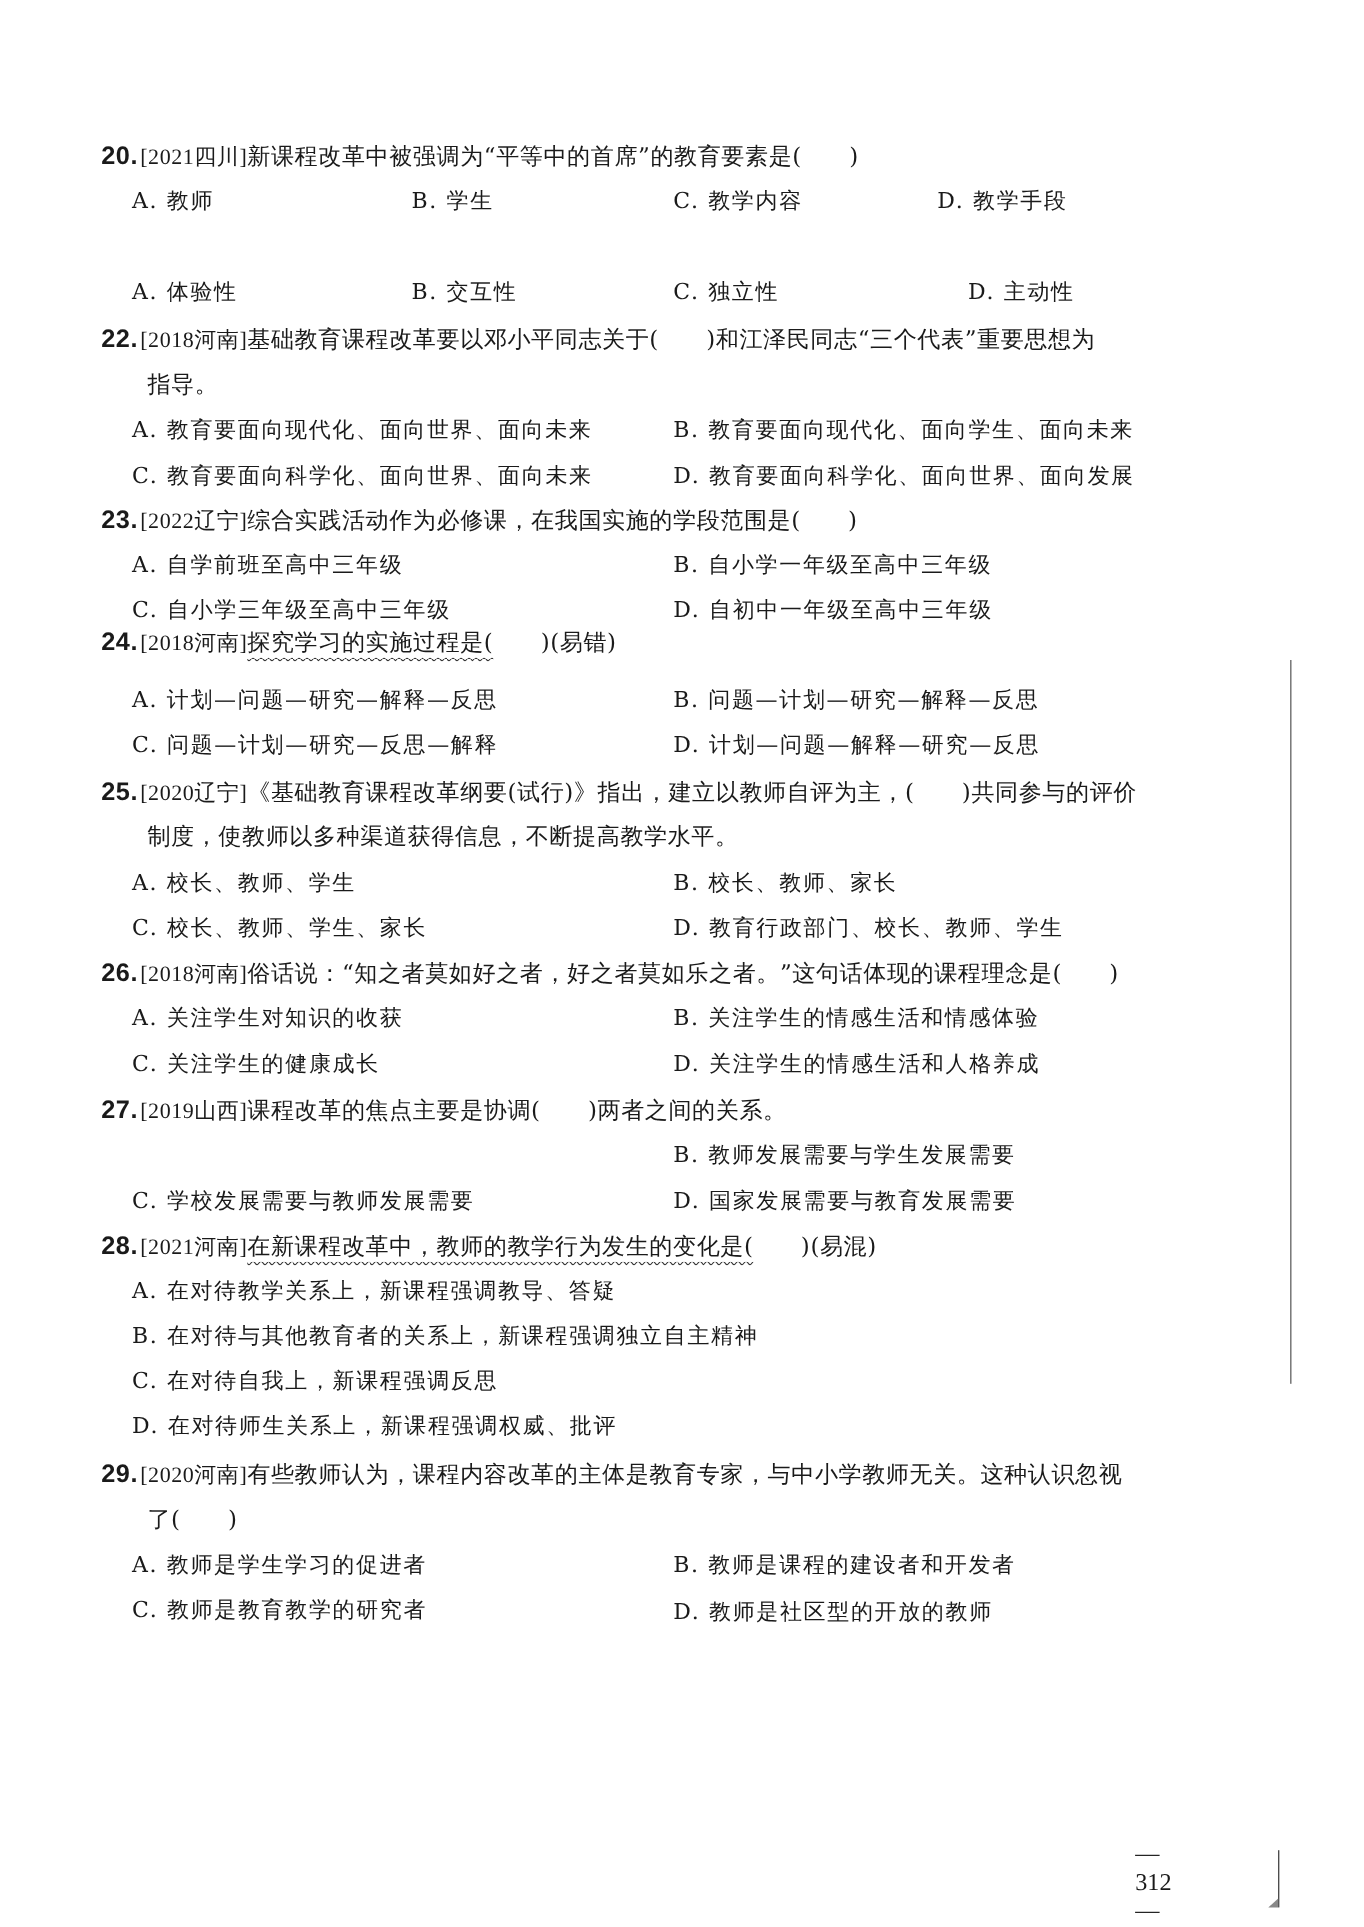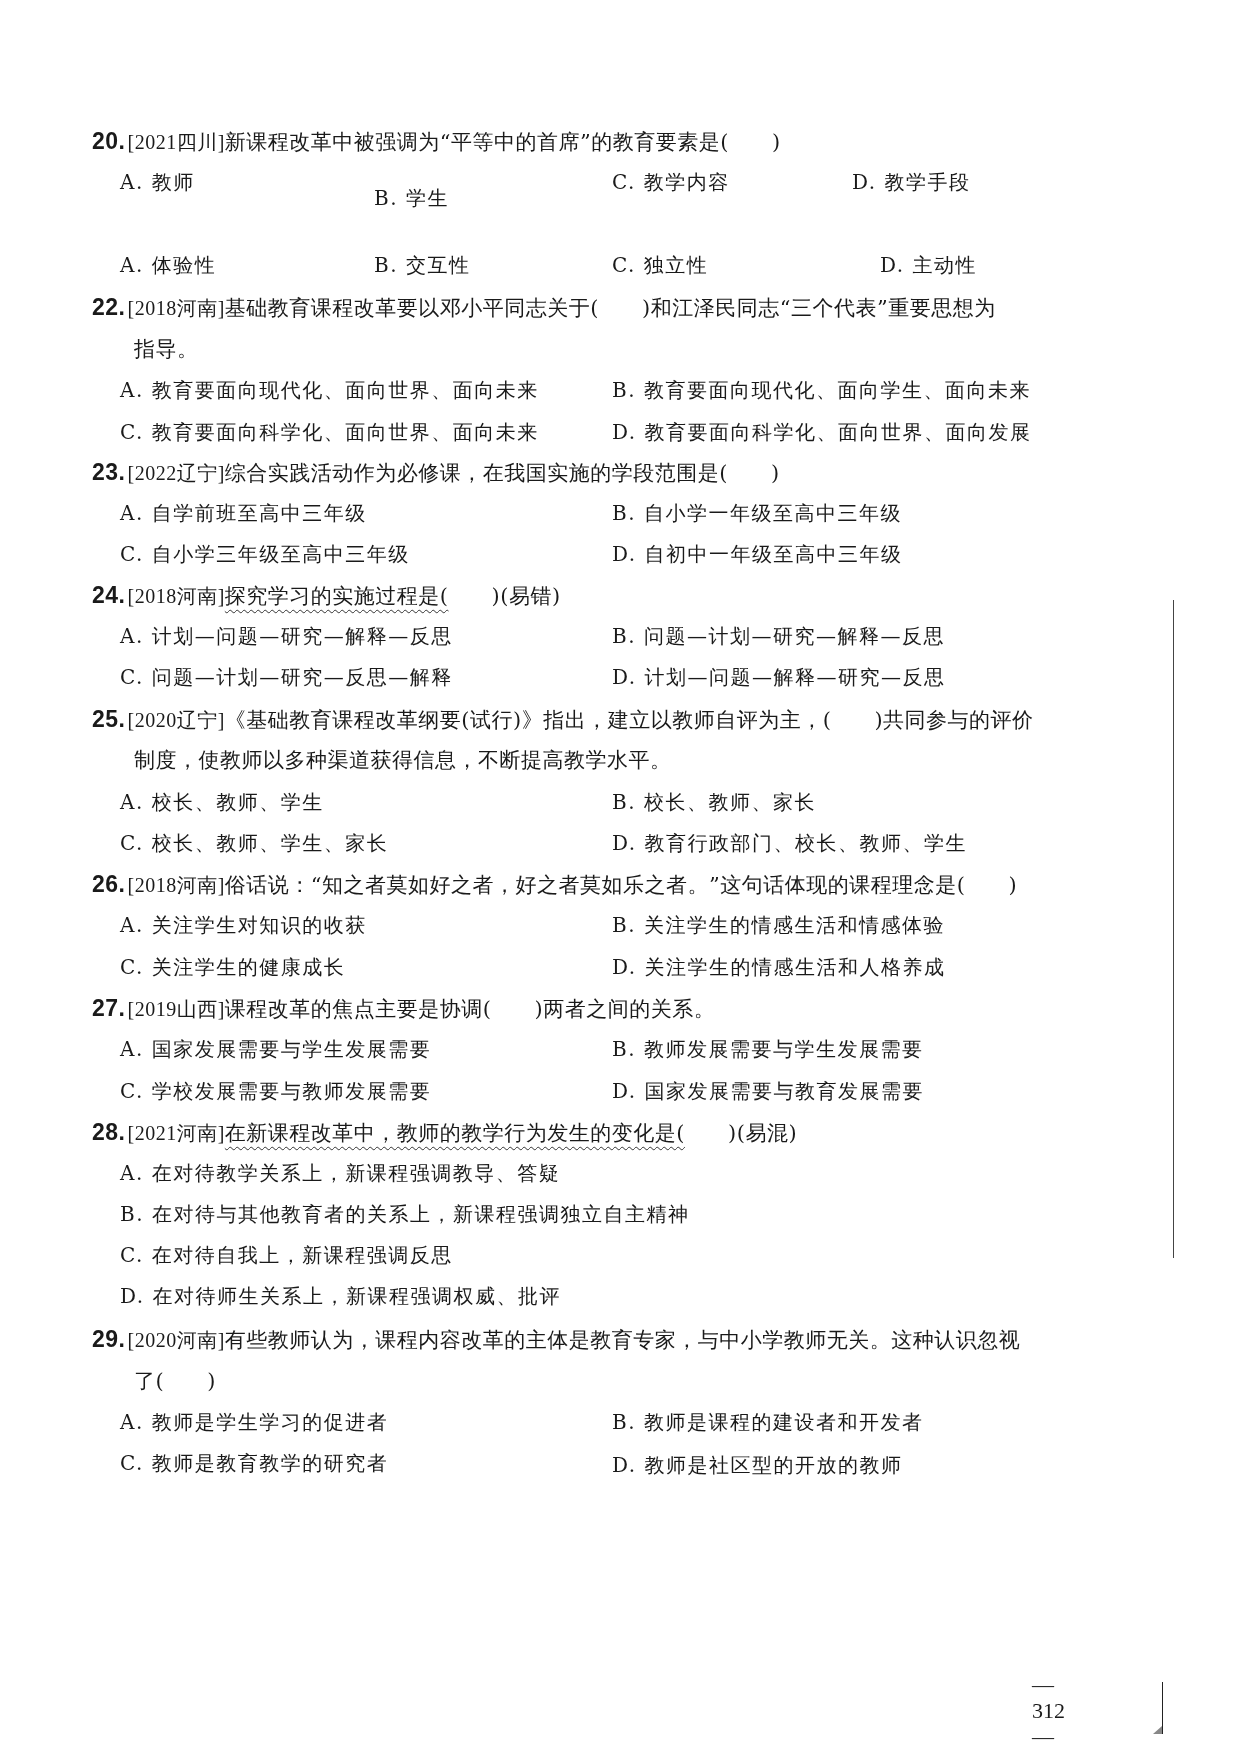--- a/index.html
+++ b/index.html
@@ -92,21 +92,21 @@
   </style>
 </head>
 <body>
 
 <div class="page">
 
   <div class="q-line" style="top:126px;">
     <span class="q-num">20.</span><span class="q-src">[2021四川]</span><span>新课程改革中被强调为“平等中的首席”的教育要素是(　　)</span>
   </div>
   <div class="opt" style="left:120px;top:167px;">A. 教师</div>
-  <div class="opt" style="left:374px;top:167px;margin-top:16px;">B. 学生</div>
+  <div class="opt" style="left:374px;top:167px;">B. 学生</div>
   <div class="opt" style="left:612px;top:167px;">C. 教学内容</div>
   <div class="opt" style="left:852px;top:167px;">D. 教学手段</div>
 
   <div class="opt" style="left:120px;top:250px;">A. 体验性</div>
   <div class="opt" style="left:374px;top:250px;">B. 交互性</div>
   <div class="opt" style="left:612px;top:250px;">C. 独立性</div>
   <div class="opt" style="left:852px;top:250px;margin-left:28px;">D. 主动性</div>
 
   <div class="q-line" style="top:292px;">
     <span class="q-num">22.</span><span class="q-src">[2018河南]</span><span>基础教育课程改革要以邓小平同志关于(　　)和江泽民同志“三个代表”重要思想为</span>
@@ -118,21 +118,21 @@
   <div class="opt" style="left:612px;top:417px;">D. 教育要面向科学化、面向世界、面向发展</div>
 
   <div class="q-line" style="top:457px;">
     <span class="q-num">23.</span><span class="q-src">[2022辽宁]</span><span>综合实践活动作为必修课，在我国实施的学段范围是(　　)</span>
   </div>
   <div class="opt" style="left:120px;top:498px;">A. 自学前班至高中三年级</div>
   <div class="opt" style="left:612px;top:498px;">B. 自小学一年级至高中三年级</div>
   <div class="opt" style="left:120px;top:539px;">C. 自小学三年级至高中三年级</div>
   <div class="opt" style="left:612px;top:539px;">D. 自初中一年级至高中三年级</div>
 
-  <div class="q-line" style="top:580px;text-align:right;">
+  <div class="q-line" style="top:568px;text-align:right;">
     <span class="q-num">24.</span><span class="q-src">[2018河南]</span><span class="wavy">探究学习的实施过程是(</span><span>　　)(易错)</span>
   </div>
   <div class="opt" style="left:120px;top:621px;">A. 计划—问题—研究—解释—反思</div>
   <div class="opt" style="left:612px;top:621px;">B. 问题—计划—研究—解释—反思</div>
   <div class="opt" style="left:120px;top:662px;">C. 问题—计划—研究—反思—解释</div>
   <div class="opt" style="left:612px;top:662px;">D. 计划—问题—解释—研究—反思</div>
 
   <div class="q-line" style="top:704px;">
     <span class="q-num">25.</span><span class="q-src">[2020辽宁]</span><span>《基础教育课程改革纲要(试行)》指出，建立以教师自评为主，(　　)共同参与的评价</span>
   </div>
@@ -146,21 +146,20 @@
     <span class="q-num">26.</span><span class="q-src">[2018河南]</span><span>俗话说：“知之者莫如好之者，好之者莫如乐之者。”这句话体现的课程理念是(　　)</span>
   </div>
   <div class="opt" style="left:120px;top:910px;">A. 关注学生对知识的收获</div>
   <div class="opt" style="left:612px;top:910px;">B. 关注学生的情感生活和情感体验</div>
   <div class="opt" style="left:120px;top:952px;">C. 关注学生的健康成长</div>
   <div class="opt" style="left:612px;top:952px;">D. 关注学生的情感生活和人格养成</div>
 
   <div class="q-line" style="top:993px;">
     <span class="q-num">27.</span><span class="q-src">[2019山西]</span><span>课程改革的焦点主要是协调(　　)两者之间的关系。</span>
   </div>
-  <div class="opt" style="left:120px;top:1034px;">A. 国家发展需要与学生发展需要</div>
   <div class="opt" style="left:612px;top:1034px;">B. 教师发展需要与学生发展需要</div>
   <div class="opt" style="left:120px;top:1076px;">C. 学校发展需要与教师发展需要</div>
   <div class="opt" style="left:612px;top:1076px;">D. 国家发展需要与教育发展需要</div>
 
   <div class="q-line" style="top:1117px;">
     <span class="q-num">28.</span><span class="q-src">[2021河南]</span><span class="wavy">在新课程改革中，教师的教学行为发生的变化是(</span><span>　　)(易混)</span>
   </div>
   <div class="opt" style="left:120px;top:1158px;">A. 在对待教学关系上，新课程强调教导、答疑</div>
   <div class="opt" style="left:120px;top:1199px;">B. 在对待与其他教育者的关系上，新课程强调独立自主精神</div>
   <div class="opt" style="left:120px;top:1240px;">C. 在对待自我上，新课程强调反思</div>

